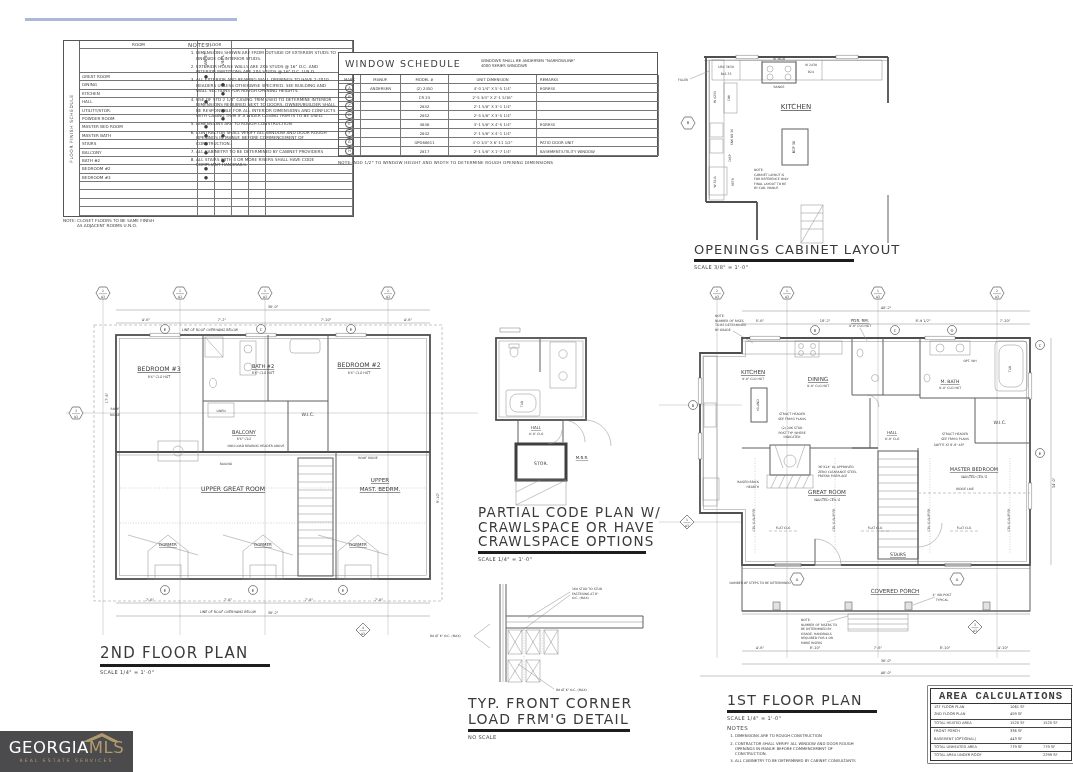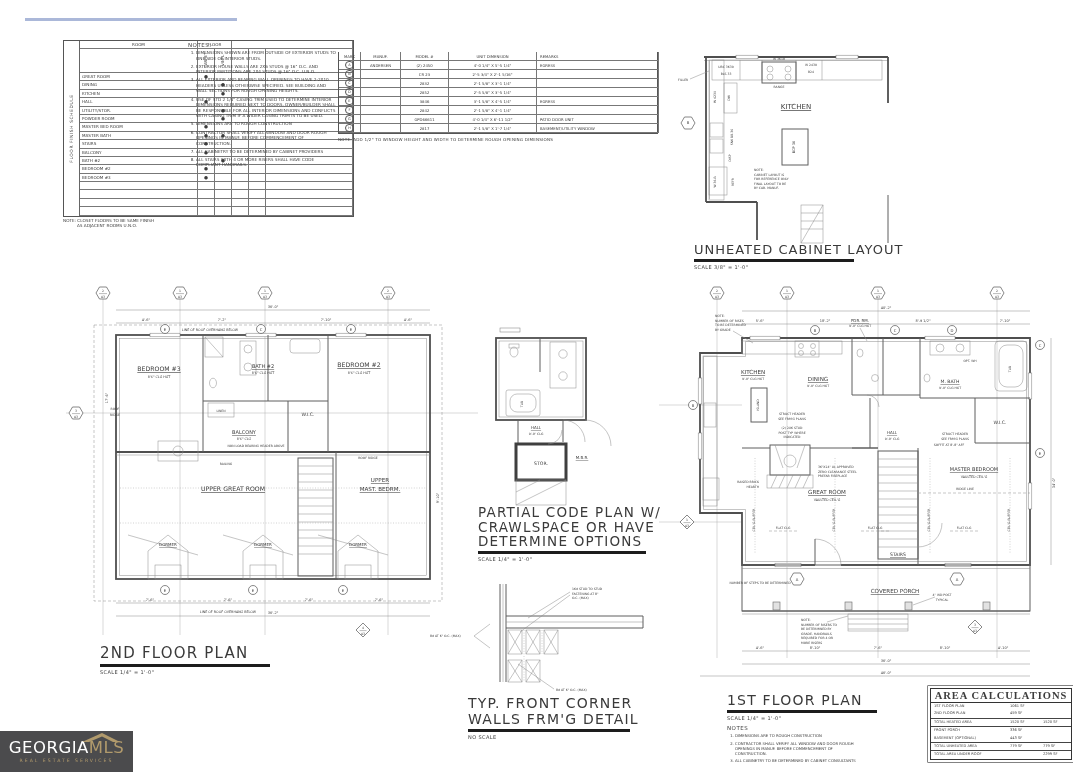--- a/index.html
+++ b/index.html
@@ -49,21 +49,21 @@
   .ws-sub{font-size:3.9px;line-height:1.25;margin-left:14px}
   .ws-grid{display:grid;grid-template-columns:22px 40px 48px 88px 122px;border:1px solid #555;border-top:0}
   .ws-cell{border-right:.5px solid #777;border-bottom:.5px solid #777;font-size:3.8px;height:9px;
     display:flex;align-items:center;justify-content:center;white-space:nowrap;overflow:hidden;box-sizing:border-box}
   .ws-cell.l{justify-content:flex-start;padding-left:3px}
   .circ{display:inline-block;width:6.6px;height:6.6px;border:.6px solid #555;border-radius:50%;
     font-size:3.6px;line-height:6.4px;text-align:center}
   .ws-note{font-size:4.1px;margin-top:3px;letter-spacing:.2px;white-space:nowrap}
   
   .ac{border:1px solid #333;box-shadow:0 0 0 2px #fff,0 0 0 2.6px #333;background:#fff}
-  .ac-title{font-family:Liberation Serif, serif;font-weight:bold;font-size:10.5px;letter-spacing:1px;
+  .ac-title{font-family:Liberation Mono, monospace;font-weight:bold;font-size:10.5px;letter-spacing:1px;
     text-align:center;border-bottom:1px solid #333;padding:1px 0}
   .ac-row{display:grid;grid-template-columns:76px 33px 31px;font-size:3.6px;height:7.4px;line-height:7.4px;padding-left:3px}
   .ac-row span:nth-child(2),.ac-row span:nth-child(3){text-align:left}
   .ac-rule{border-bottom:.8px solid #444}
   
   .logo{display:flex;flex-direction:column;align-items:center;justify-content:center}
   .logo-row{position:relative;line-height:1;white-space:nowrap}
   .logo-georgia{color:#fff;font-size:16.5px;letter-spacing:.5px}
   .logo-mls{font-size:16.5px;letter-spacing:.5px}
   .logo-tag{font-size:4.6px;letter-spacing:2px;margin-top:1.5px}
@@ -212,20 +212,27 @@
         <li>ALL EXTERIOR AND BEARING WALL OPENINGS TO HAVE 2-2X10 HEADERS UNLESS OTHERWISE SPECIFIED. SEE BUILDING AND WALL SECTIONS FOR ROUGH OPENING HEIGHTS.</li>
         <li>USE OF STD 2 1/4" CASING TRIM USED TO DETERMINE INTERIOR DIMENSIONS REQUIRED NEXT TO DOORS. OWNER/BUILDER SHALL BE RESPONSIBLE FOR ALL INTERIOR DIMENSIONS AND CONFLICTS WITH CASING TRIM IF A WIDER CASING TRIM IS TO BE USED.</li>
         <li>DIMENSIONS ARE TO ROUGH CONSTRUCTION</li>
         <li>CONTRACTOR SHALL VERIFY ALL WINDOW AND DOOR ROUGH OPENINGS IN MANUF. BEFORE COMMENCEMENT OF CONSTRUCTION.</li>
         <li>ALL CABINETRY TO BE DETERMINED BY CABINET PROVIDERS</li>
         <li>ALL STAIRS WITH 4 OR MORE RISERS SHALL HAVE CODE COMPLIANT HANDRAILS.</li>
       </ol>
   </div>
 
   <div class="abs ws" style="left:338px;top:52px">
+    <div class="ws-titlebar">
+      <span class="ws-title">WINDOW SCHEDULE</span>
+      <span class="ws-sub">
+        <div>WINDOWS SHALL BE ANDERSEN "NARROWLINE"</div>
+        <div>4000 SERIES WINDOWS</div>
+      </span>
+    </div>
     <div class="ws-grid" id="ws-grid">
       <div class="ws-cell">MARK</div>
       <div class="ws-cell">MANUF.</div>
       <div class="ws-cell">MODEL #</div>
       <div class="ws-cell">UNIT DIMENSION</div>
       <div class="ws-cell l">REMARKS</div>
     <div class="ws-cell">
           <span class="circ">A</span>
         </div>
         <div class="ws-cell ">ANDERSEN</div>
@@ -337,21 +344,21 @@
     <text x="119" y="102" class="t34" transform="rotate(-90 119 102)">BCP 36</text>
     <text x="40" y="137" class="t3" transform="rotate(-90 40 137)">W 36-B</text>
     <text x="58" y="137" class="t3" transform="rotate(-90 58 137)">REFR</text>
     <text x="78" y="126" class="t3 ts">NOTE:</text>
     <text x="78" y="130.5" class="t3 ts">CABINET LAYOUT IS</text>
     <text x="78" y="135" class="t3 ts">FOR REFERENCE ONLY</text>
     <text x="78" y="139.5" class="t3 ts">FINAL LAYOUT TO BE</text>
     <text x="78" y="144" class="t3 ts">BY CAB. MANUF.</text>
   </svg>
   <div class="abs" style="left:694px;top:242px">
-    <div class="plan-title mid">UNHEATED CABINET LAYOUT</div>
+    <div class="plan-title mid">OPENINGS CABINET LAYOUT</div>
     <div class="title-bar" style="width:160px"></div>
     <div class="scale-note">SCALE 3/8" = 1'-0"</div>
   </div>
 
   <svg class="abs" style="left:58px;top:283px" width="425" height="360" viewBox="0 0 425 360">
     <line class="grid" x1="45" y1="16" x2="45" y2="352"></line>
       <line class="grid" x1="122" y1="16" x2="122" y2="352"></line>
     <line class="grid" x1="207" y1="16" x2="207" y2="352"></line>
       <line class="grid" x1="330" y1="16" x2="330" y2="352"></line>
     <line class="grid" x1="8" y1="130" x2="420" y2="130"></line>
@@ -543,21 +550,21 @@
       <line class="thin" x1="38" y1="170" x2="62" y2="158"></line>
     <text x="45" y="82" class="t3" transform="rotate(-90 45 82)">TUB</text>
     <text x="58" y="107" class="t4 u">HALL</text>
     <text x="58" y="112.5" class="t3">9'-0" CLG</text>
     <text x="63" y="143" class="t45">STOR.</text>
     <text x="104" y="137" class="t4 u">M.B.R.</text>
   </svg>
   <div class="abs" style="left:478px;top:505px">
     <div class="plan-title" style="font-size:13.5px;line-height:14.5px">PARTIAL CODE PLAN W/</div>
     <div class="plan-title" style="font-size:13.5px;line-height:14.5px">CRAWLSPACE OR HAVE</div>
-    <div class="plan-title" style="font-size:13.5px;line-height:14.5px">DETERMINE OPTIONS</div>
+    <div class="plan-title" style="font-size:13.5px;line-height:14.5px">CRAWLSPACE OPTIONS</div>
     <div class="title-bar" style="width:168px"></div>
     <div class="scale-note">SCALE 1/4" = 1'-0"</div>
   </div>
 
   <svg class="abs" style="left:428px;top:578px" width="235" height="120" viewBox="0 0 235 120">
     <line class="w1" x1="72" y1="6" x2="72" y2="104"></line>
       <line class="w1" x1="78" y1="6" x2="78" y2="104"></line>
     <line class="thin" x1="75" y1="6" x2="75" y2="104"></line>
     <line class="w1" x1="78" y1="38" x2="215" y2="38"></line>
       <line class="w1" x1="78" y1="50" x2="215" y2="50"></line>
@@ -588,21 +595,21 @@
       <line class="thin" x1="46" y1="58" x2="62" y2="70"></line>
     <line class="thin" x1="126" y1="111" x2="90" y2="86"></line>
     <text x="144" y="12" class="t3 ts">16d STUD TO STUD</text>
     <text x="144" y="16.5" class="t3 ts">FASTENING AT 8"</text>
     <text x="144" y="21" class="t3 ts">O.C. (MAX)</text>
     <text x="2" y="59" class="t3 ts">8d AT 6" O.C. (MAX)</text>
     <text x="128" y="113" class="t3 ts">8d AT 6" O.C. (MAX)</text>
   </svg>
   <div class="abs" style="left:468px;top:696px">
     <div class="plan-title" style="font-size:14px;line-height:15.5px">TYP. FRONT CORNER</div>
-    <div class="plan-title" style="font-size:14px;line-height:15.5px">WALLS FRM'G DETAIL</div>
+    <div class="plan-title" style="font-size:14px;line-height:15.5px">LOAD FRM'G DETAIL</div>
     <div class="title-bar" style="width:162px"></div>
     <div class="scale-note">NO SCALE</div>
   </div>
 
   <svg class="abs" style="left:655px;top:283px" width="415" height="405" viewBox="0 0 415 405">
     <line class="grid" x1="62" y1="16" x2="62" y2="375"></line>
       <line class="grid" x1="132" y1="16" x2="132" y2="375"></line>
     <line class="grid" x1="223" y1="16" x2="223" y2="375"></line>
       <line class="grid" x1="342" y1="16" x2="342" y2="375"></line>
     <line class="grid" x1="4" y1="122" x2="87" y2="122"></line>

